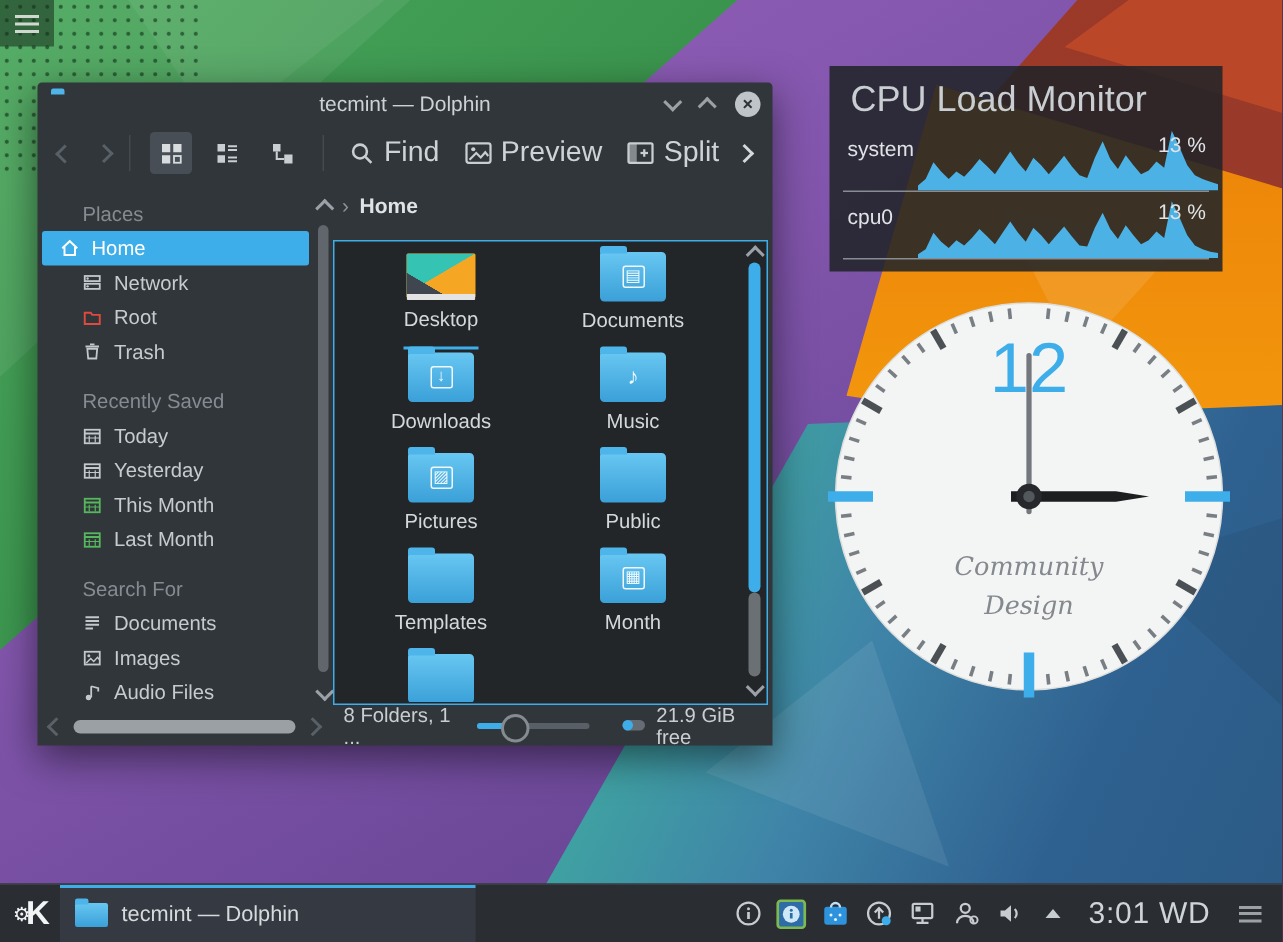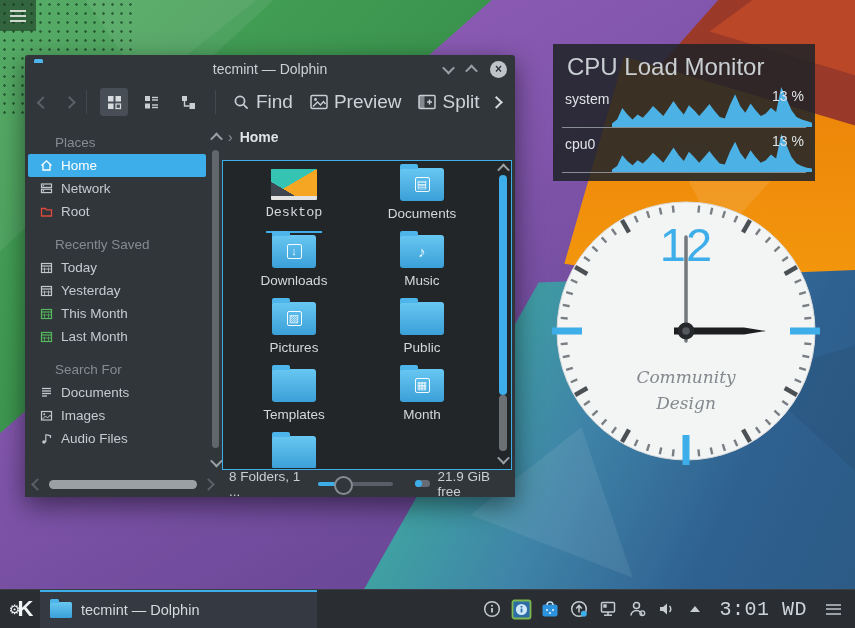--- a/index.html
+++ b/index.html
@@ -63,39 +63,39 @@
   .vbtn{width:30px;height:28px;border-radius:3px;display:flex;align-items:center;justify-content:center;}
   .vbtn.active{background:#474e55;}
   .tbtn{display:flex;align-items:center;gap:6px;padding:0 4px;}
   .toolbar .overflow{margin-left:auto;margin-right:14px;}
   
   .winbody{position:absolute;left:0;top:66px;right:0;bottom:0;}
   .places{position:absolute;left:0;top:0;bottom:27px;width:197px;overflow:hidden;
     color:#c6cbd0;font-size:13.5px;}
   .ptitle{height:22px;line-height:22px;padding-left:30px;color:#848b91;margin-top:11px;}
   .ptitle.first{margin-top:11px;}
-  .pitem{height:23px;display:flex;align-items:center;gap:8px;padding-left:14px;margin-right:16px;}
+  .pitem{height:23px;display:flex;align-items:center;gap:8px;padding-left:29px;margin-right:16px;}
   .pitem.sel{background:#3daee9;color:#fff;margin-left:3px;padding-left:11px;border-radius:2px;}
   .picon{width:14px;height:14px;flex:0 0 14px;display:flex;align-items:center;justify-content:center;}
   .pscroll{position:absolute;left:185px;top:12px;bottom:28px;width:12px;}
   .pscroll .thumb{position:absolute;left:2px;top:17px;width:7px;height:298px;background:#60666c;border-radius:4px;}
   .pscroll .chev{position:absolute;left:2px;}
   .hscroll{position:absolute;left:8px;bottom:6px;width:180px;height:13px;display:flex;align-items:center;gap:7px;}
   .hthumb{flex:1;height:9px;border-radius:5px;background:#9aa0a4;}
   
   .view{position:absolute;left:197px;top:0;right:3px;bottom:27px;}
   .crumb{position:absolute;left:6px;top:8px;display:flex;gap:7px;align-items:center;
     font-size:14px;color:#dfe3e6;font-weight:bold;}
   .crumb .caret{color:#8c9297;font-weight:normal;}
   .files{position:absolute;left:0;top:39px;right:0;bottom:0;border:1px solid #3daee9;background:#232629;}
   .grid{position:absolute;inset:1px 15px 1px 1px;overflow:hidden;display:flex;flex-wrap:wrap;
     align-content:flex-start;padding:4px 0 0 6px;}
   .fitem{width:128px;height:67px;display:flex;flex-direction:column;align-items:center;}
   .fitem .name{margin-top:5px;font-size:13.5px;color:#d4d8db;}
-  .fitem .name.hover{border-bottom:2px solid #3daee9;padding-bottom:11px;font-family:Liberation Mono, monospace;}
+  .fitem .name.hover{border-bottom:2px solid #3daee9;padding-bottom:11px;}
   .folder{width:44px;height:33px;margin-top:2px;position:relative;border-radius:2px 3px 3px 3px;
     background:linear-gradient(180deg,#68c7f2 0%,#3aa0d8 100%);}
   .folder::before{content:'';position:absolute;top:-4px;left:0;width:18px;height:5px;
     background:#4db5ea;border-radius:2px 2px 0 0;}
   .folder .emblem{position:absolute;inset:0;display:flex;align-items:center;justify-content:center;
     color:rgba(255,255,255,.92);font-size:15px;}
   .folder .emblem.boxed{font-size:11px;}
   .folder .emblem.boxed i{font-style:normal;border:1.5px solid rgba(255,255,255,.92);border-radius:2px;
     width:13px;height:13px;line-height:13px;text-align:center;display:block;}
   .deskicon{width:46px;height:30px;margin-top:3px;border-bottom:4px solid #e3e3e3;border-radius:1px;
@@ -122,21 +122,21 @@
   .launcher{position:absolute;left:4px;top:3px;width:34px;height:32px;display:flex;align-items:center;justify-content:center;}
   .klogo{color:#f2f4f5;font-weight:bold;font-size:22px;line-height:1;}
   .klogo .gear{font-size:13px;vertical-align:2px;margin-right:-3px;font-weight:normal;}
   .task{position:absolute;left:40px;top:0;width:277px;height:38px;background:#343942;
     border-top:2px solid #3daee9;display:flex;align-items:center;gap:9px;padding-left:10px;box-sizing:border-box;}
   .task .tlabel{font-size:14.5px;color:#d6dadd;}
   .minifolder{width:22px;height:16px;position:relative;border-radius:1.5px;
     background:linear-gradient(180deg,#68c7f2,#3aa0d8);}
   .minifolder::before{content:'';position:absolute;top:-3px;left:0;width:9px;height:4px;background:#4db5ea;border-radius:1.5px 1.5px 0 0;}
   .minifolder.xs{transform:scale(.8);}
-  .tray{position:absolute;right:10px;top:0;height:38px;display:flex;align-items:center;gap:7px;font-family:Liberation Mono, monospace;}
+  .tray{position:absolute;right:10px;top:0;height:38px;display:flex;align-items:center;gap:7px;}
   .trayicon{width:22px;height:22px;display:flex;align-items:center;justify-content:center;}
   .dclock{font-size:20px;color:#ced4d9;margin:0 8px 0 6px;letter-spacing:.5px;}
   .burger{display:flex;flex-direction:column;gap:2.5px;padding:4px;}
   .burger i{display:block;width:15px;height:2px;background:#9ba1a6;}
   svg{display:block;}
 </style>
 </head>
 <body>
 
 <div class="desktop">
@@ -344,20 +344,30 @@
           <span>Network</span>
         </div>
         <div class="pitem">
           <span class="picon">
             <svg width="13" height="13" viewBox="0 0 13 13">
                 <path d="M1.5 3.5 h4 l1 1.4 h5 V11 H1.5 Z" fill="none" stroke="#e0493d" stroke-width="1.3"></path>
               </svg>
             </span>
           <span>Root</span>
         </div>
+        <div class="pitem">
+          <span class="picon">
+            <svg width="13" height="13" viewBox="0 0 13 13">
+                <path d="M3.2 4.5 h6.6 L9.2 11 H3.8 Z" fill="none" stroke="#c3c8cd" stroke-width="1.2"></path>
+                <line x1="2" y1="3" x2="11" y2="3" stroke="#c3c8cd" stroke-width="1.2"></line>
+                <line x1="5" y1="1.6" x2="8" y2="1.6" stroke="#c3c8cd" stroke-width="1.2"></line>
+              </svg>
+            </span>
+          <span>Trash</span>
+        </div>
 
         <div class="ptitle">Recently Saved</div>
         <div class="pitem">
           <span class="picon">
             <svg width="13" height="13" viewBox="0 0 13 13">
                 <rect x="1.5" y="2.5" width="10" height="9" fill="none" stroke="#c3c8cd" stroke-width="1.2"></rect>
                 <line x1="1.5" y1="5" x2="11.5" y2="5" stroke="#c3c8cd" stroke-width="1.2"></line>
                 <line x1="4.5" y1="6.5" x2="4.5" y2="11" stroke="#c3c8cd" stroke-width=".8"></line>
                 <line x1="8.5" y1="6.5" x2="8.5" y2="11" stroke="#c3c8cd" stroke-width=".8"></line>
                 <line x1="1.5" y1="8" x2="11.5" y2="8" stroke="#c3c8cd" stroke-width=".8"></line>

